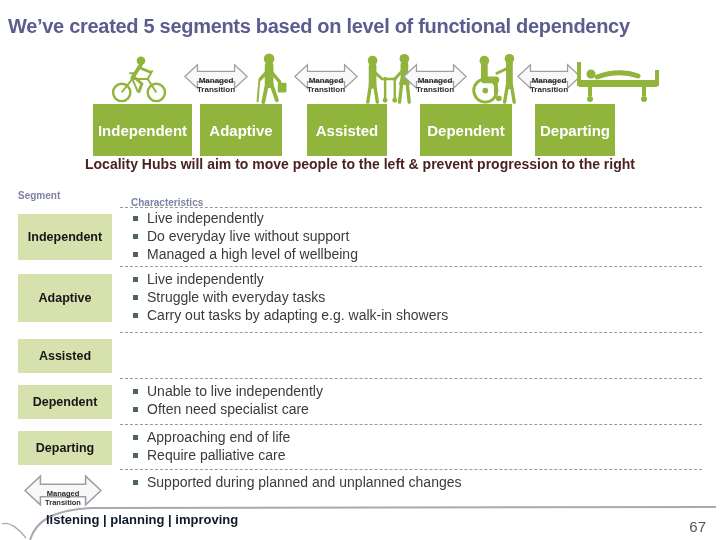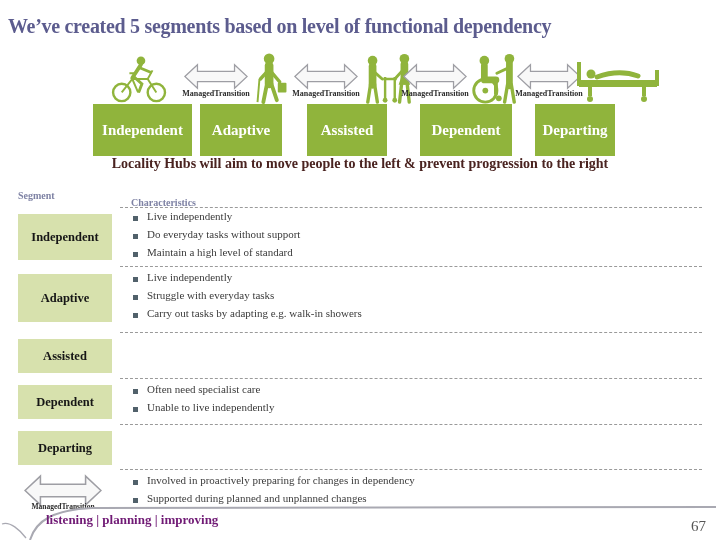--- a/index.html
+++ b/index.html
@@ -1,51 +1,51 @@
 <!DOCTYPE html>
 <html><head>
 <meta charset="utf-8">
 <style>
   html,body{margin:0;padding:0;background:#fff;}
   .slide{position:relative;width:720px;height:540px;background:#fff;overflow:hidden;
-         font-family:Liberation Serif, serif;}
+         font-family:Liberation Sans, sans-serif;}
 
   .title{position:absolute;left:8px;top:15px;width:710px;font-size:20px;font-weight:bold;
          color:#5C5C8E;letter-spacing:-0.3px;}
 
   
   .pict{position:absolute;}
   .pict svg{display:block;width:100%;height:100%;}
 
   .mt-arrow{position:absolute;}
   .mt-arrow svg{position:absolute;left:0;top:0;width:100%;height:100%;}
-  .mt-arrow .mt-text{position:absolute;left:0;top:17px;width:100%;height:100%;
-      display:flex;align-items:center;justify-content:center;
+  .mt-arrow .mt-text{position:absolute;left:0;top:8px;width:100%;height:100%;
+      display:flex;flex-direction:column;align-items:center;justify-content:center;
       font-size:8px;line-height:9px;font-weight:600;color:#2b2b2b;text-align:center;}
 
   
   .seg-box{position:absolute;top:104px;height:52px;background:#90B43C;color:#fff;
       font-weight:bold;font-size:15px;display:flex;align-items:center;justify-content:center;}
 
   .subtitle{position:absolute;top:156px;left:0;width:720px;text-align:center;
       font-size:14px;font-weight:bold;color:#4A2320;}
 
   
   .col-header{position:absolute;font-size:10px;font-weight:bold;color:#7E82A4;}
   .t-row{position:absolute;left:18px;width:684px;}
   .t-dash{position:absolute;left:102px;right:0;top:0;border-top:1px dashed #9a9a9a;height:0;}
   .seg-label{position:absolute;left:0;width:94px;background:#D7E1AD;color:#161616;
       font-weight:bold;font-size:12.5px;display:flex;align-items:center;justify-content:center;}
   .bullets{position:absolute;left:112px;right:0;}
-  .b-line{display:flex;align-items:flex-start;height:18px;font-size:11px;color:#3b3b3b;}
+  .b-line{display:flex;align-items:flex-start;height:18px;font-size:14px;color:#3b3b3b;}
   .b-line .sq{width:5px;height:5px;background:#51616b;margin:6px 9px 0 3px;flex:none;}
 
   
   .swoosh{position:absolute;left:0;top:0;width:720px;height:540px;pointer-events:none;}
-  .tagline{position:absolute;left:46px;top:512px;font-size:13px;font-weight:bold;color:#701a75;}
+  .tagline{position:absolute;left:46px;top:512px;font-size:13px;font-weight:bold;color:#0f172a;}
   .page-num{position:absolute;right:14px;top:518px;font-size:15px;color:#555;}
 
   .g-stroke{stroke:#90B43C;fill:none;}
   .g-fill{fill:#90B43C;}
   .arrow-poly{fill:#f8f8f8;stroke:#9e9ea4;stroke-width:1.5;}
 </style>
 </head>
 <body>
 
 <div class="slide">
@@ -172,25 +172,25 @@
   <div class="t-row" style="top:207px;height:59px;">
     <div class="t-dash"></div>
     <div class="seg-label" style="top:7px;height:46px;">Independent</div>
     <div class="bullets" style="top:3px;">
       <div class="b-line">
           <span class="sq"></span>
           <span>Live independently</span>
         </div>
       <div class="b-line">
           <span class="sq"></span>
-          <span>Do everyday tasks without support</span>
-        </div>
-      <div class="b-line">
-          <span class="sq"></span>
-          <span>Maintain a high level of standard</span>
+          <span>Do everyday live without support</span>
+        </div>
+      <div class="b-line">
+          <span class="sq"></span>
+          <span>Managed a high level of wellbeing</span>
         </div>
     </div>
   </div>
 
   <div class="t-row" style="top:266px;height:66px;">
     <div class="t-dash"></div>
     <div class="seg-label" style="top:8px;height:48px;">Adaptive</div>
     <div class="bullets" style="top:5px;">
       <div class="b-line">
           <span class="sq"></span>
@@ -211,52 +211,58 @@
     <div class="t-dash"></div>
     <div class="seg-label" style="top:7px;height:34px;">Assisted</div>
   </div>
 
   <div class="t-row" style="top:378px;height:46px;">
     <div class="t-dash"></div>
     <div class="seg-label" style="top:7px;height:34px;">Dependent</div>
     <div class="bullets" style="top:5px;">
       <div class="b-line">
           <span class="sq"></span>
+          <span>Unable to live independently</span>
+        </div>
+      <div class="b-line">
+          <span class="sq"></span>
           <span>Often need specialist care</span>
         </div>
-      <div class="b-line">
-          <span class="sq"></span>
-          <span>Unable to live independently</span>
-        </div>
     </div>
   </div>
 
   <div class="t-row" style="top:424px;height:45px;">
     <div class="t-dash"></div>
     <div class="seg-label" style="top:7px;height:34px;">Departing</div>
+    <div class="bullets" style="top:5px;">
+      <div class="b-line">
+          <span class="sq"></span>
+          <span>Approaching end of life</span>
+        </div>
+      <div class="b-line">
+          <span class="sq"></span>
+          <span>Require palliative care</span>
+        </div>
+    </div>
   </div>
 
   <div class="t-row" style="top:469px;height:44px;">
     <div class="t-dash"></div>
     <span class="mt-arrow" style="left:6px;top:3px;width:78px;height:37px;">
       <svg viewBox="0 0 76 36">
           <polygon class="arrow-poly" points="1,18 16,4 16,12 60,12 60,4 75,18 60,32 60,24 16,24 16,32"></polygon>
         </svg>
       <span class="mt-text" style="font-size:7.5px;line-height:8.5px;">
           <span>Managed</span>
           <span>Transition</span>
         </span>
     </span>
     <div class="bullets" style="top:5px;">
       <div class="b-line">
           <span class="sq"></span>
-          <span>Involved in proactively preparing for changes in dependency</span>
-        </div>
-      <div class="b-line">
-          <span class="sq"></span>
           <span>Supported during planned and unplanned changes</span>
         </div>
     </div>
   </div>
 
   <svg class="swoosh" viewBox="0 0 720 540">
     <path d="M30 540 C36 520 54 510 92 508 L716 507" stroke="#a9a9b2" stroke-width="2" fill="none"></path>
     <path d="M2 524 C10 521 20 530 26 538" stroke="#a9a9b2" stroke-width="1.3" fill="none"></path>
   </svg>
 

